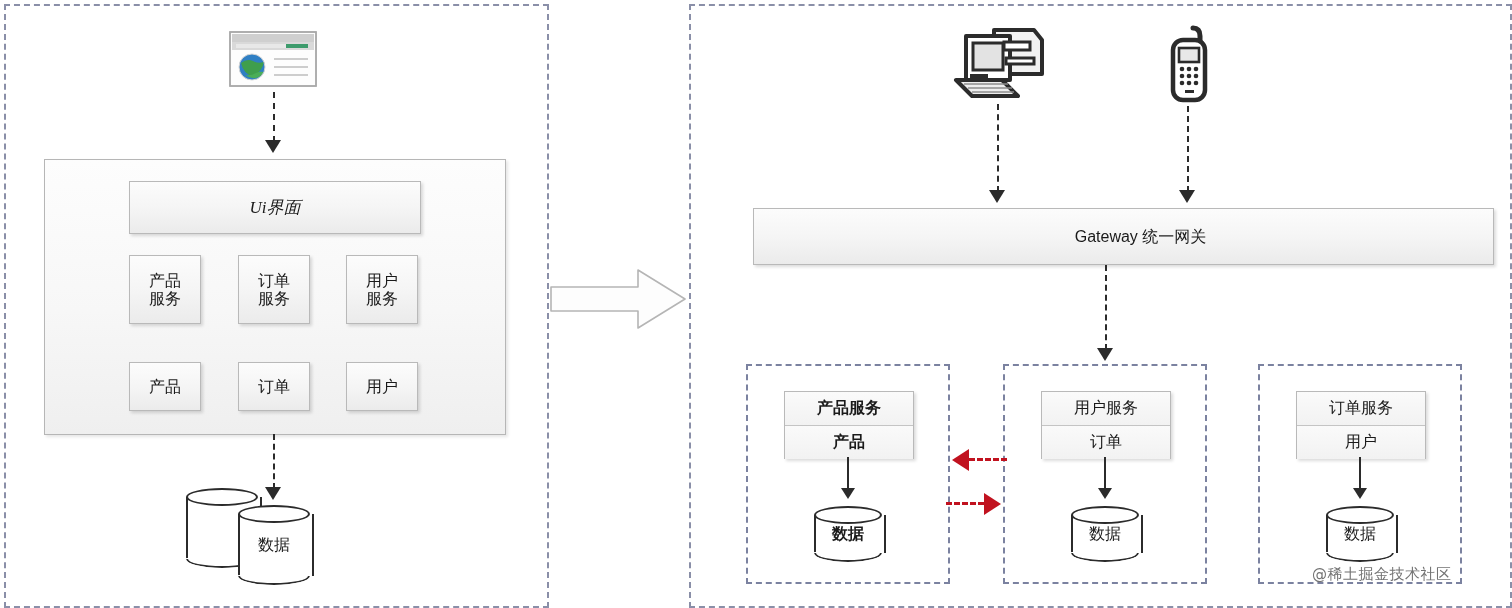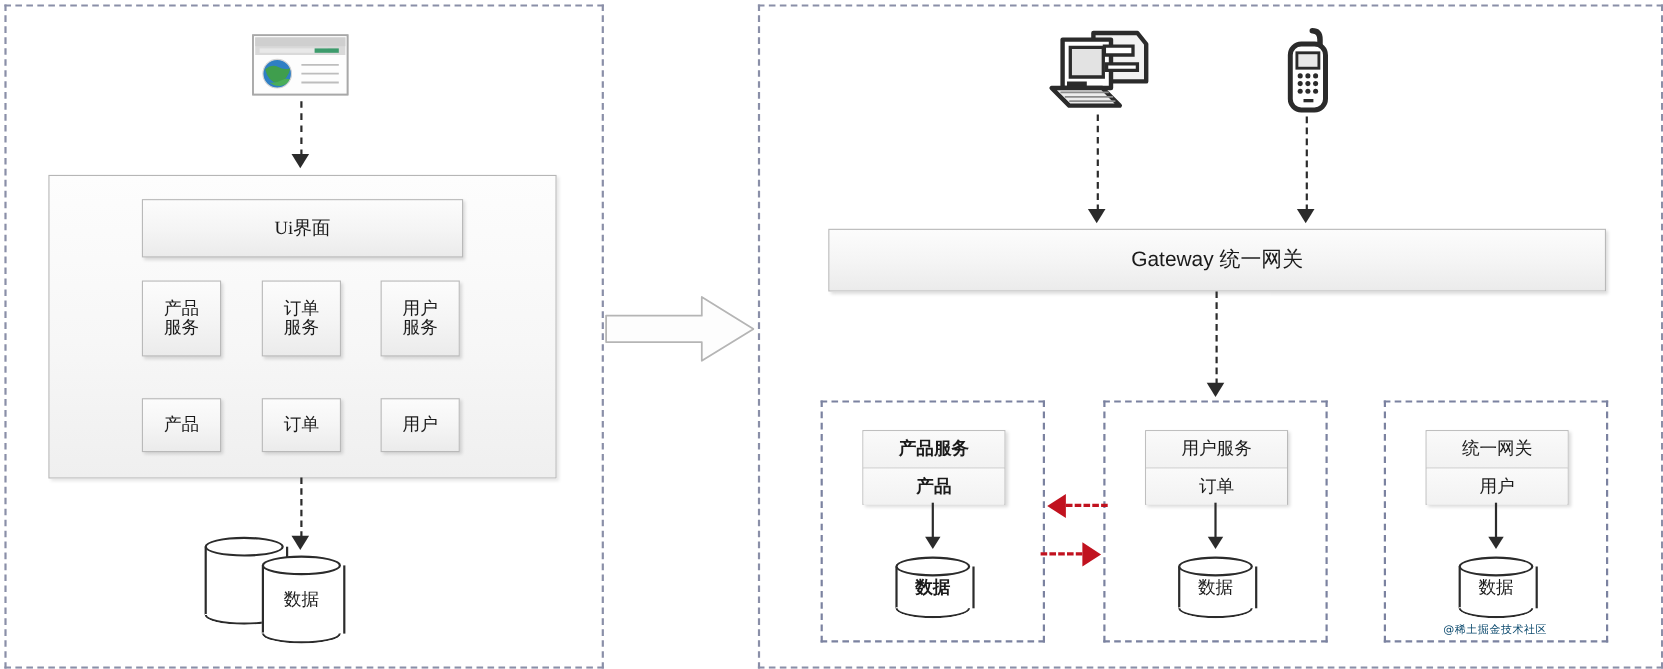--- a/index.html
+++ b/index.html
@@ -27,29 +27,30 @@
   }
 
   
   .sbox{
     position:absolute;border:1px solid #b9b9b9;
     background:linear-gradient(180deg,#fcfcfc 0%,#f5f5f5 50%,#ebebeb 100%);
     box-shadow:2px 2px 3px rgba(0,0,0,.14);
     display:flex;align-items:center;justify-content:center;text-align:center;
     line-height:1.12;
   }
-  #ui-box{left:129px;top:181px;width:290px;height:51px;font-size:17px;}
+  #ui-box{left:129px;top:181px;width:290px;height:51px;font-size:17px;font-style:italic;}
   .svc-box{width:70px;height:67px;font-size:16px;}
   .ent-box{width:70px;height:47px;font-size:16px;}
   .svc-box span, .ent-box span{display:block;}
 
   
   #gateway{
-    left:753px;top:208px;width:705px;height:55px;font-size:19px;
+    left:753px;top:208px;width:705px;height:55px;font-size:16px;
     font-family:"Liberation Sans","DejaVu Sans",sans-serif;
+    padding-left:34px;
   }
   #gateway .gw-label{font-family:"Liberation Sans","DejaVu Sans",sans-serif;}
 
   
   .msgroup{
     position:absolute;top:364px;width:200px;height:216px;
     border:2px dashed #7b82a0;background:transparent;
   }
   #grp-product{left:746px;font-weight:bold;}
   #grp-order{left:1003px;}
@@ -128,21 +129,21 @@
   
   #big-arrow{left:550px;top:268px;width:136px;height:62px;}
 
   
   #browser-icon{left:228px;top:30px;width:92px;height:60px;}
   #pc-icon{left:950px;top:22px;width:98px;height:82px;}
   #phone-icon{left:1163px;top:24px;width:52px;height:82px;}
 
   
   #watermark{
-    left:1312px;top:565px;font-size:10px;color:#0c4a6e;
+    left:1312px;top:565px;font-size:15px;color:#737373;
     font-family:"DejaVu Sans",sans-serif;letter-spacing:.5px;
     white-space:nowrap;
   }
 </style>
 </head>
 <body>
 
 <div class="stage">
 
   <div class="panel" id="panel-mono"></div>
@@ -308,21 +309,21 @@
       <div class="body"></div>
       <div class="bot-fill"></div>
       <div class="bot-e"></div>
       <div class="top-e"></div>
       <div class="cyl-label">数据</div>
     </div>
   </div>
 
   <div class="msgroup" id="grp-user">
     <div class="svc-card">
-      <div class="row top">统一网关</div>
+      <div class="row top">订单服务</div>
       <div class="row">用户</div>
     </div>
     <div class="vline-solid" style="left:99px;top:91px;height:33px;"></div>
     <div class="arrow-down sm" style="left:93px;top:122px;"></div>
     <div class="cyl" style="left:66px;top:140px;width:68px;height:56px;">
       <div class="body"></div>
       <div class="bot-fill"></div>
       <div class="bot-e"></div>
       <div class="top-e"></div>
       <div class="cyl-label">数据</div>

